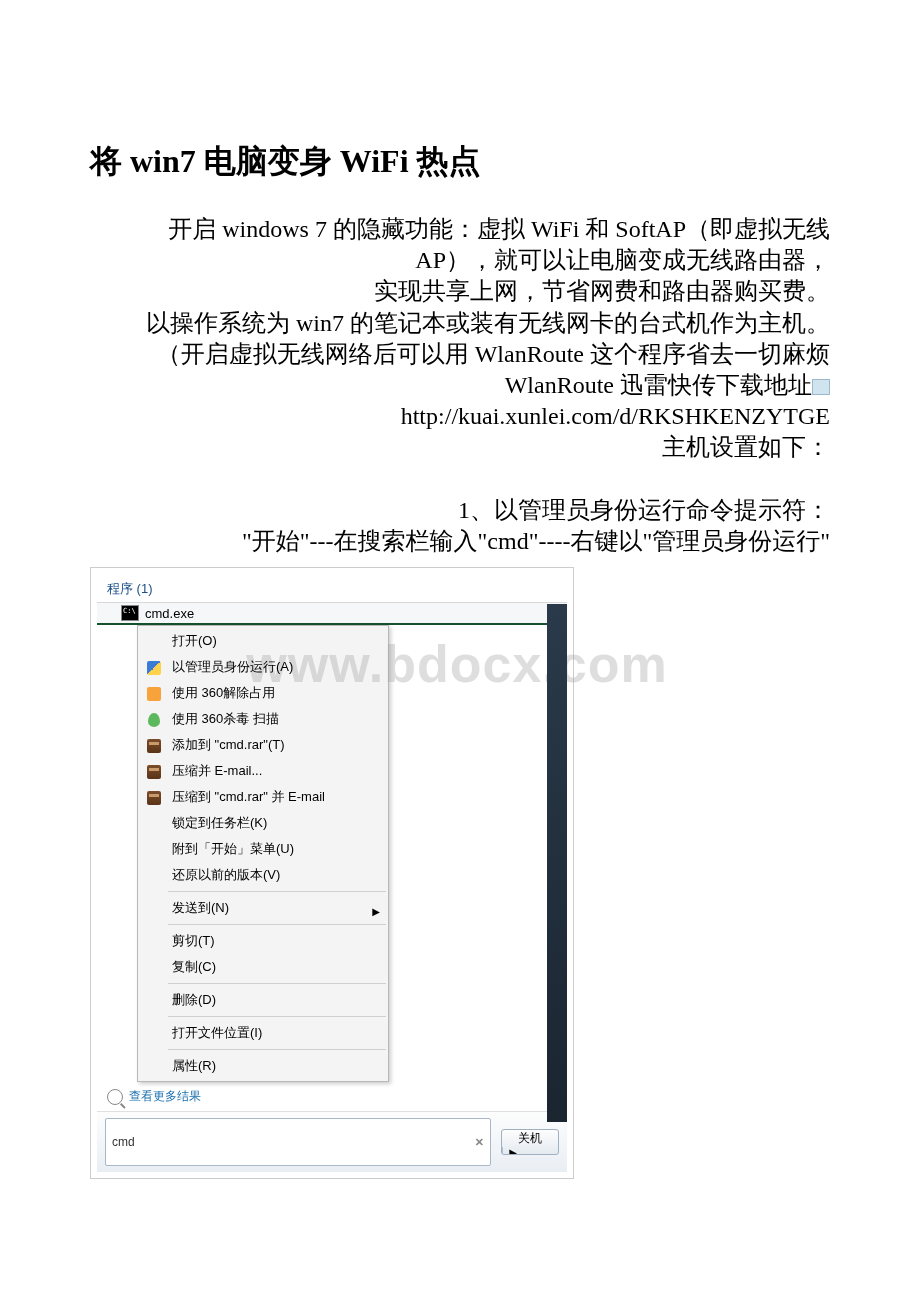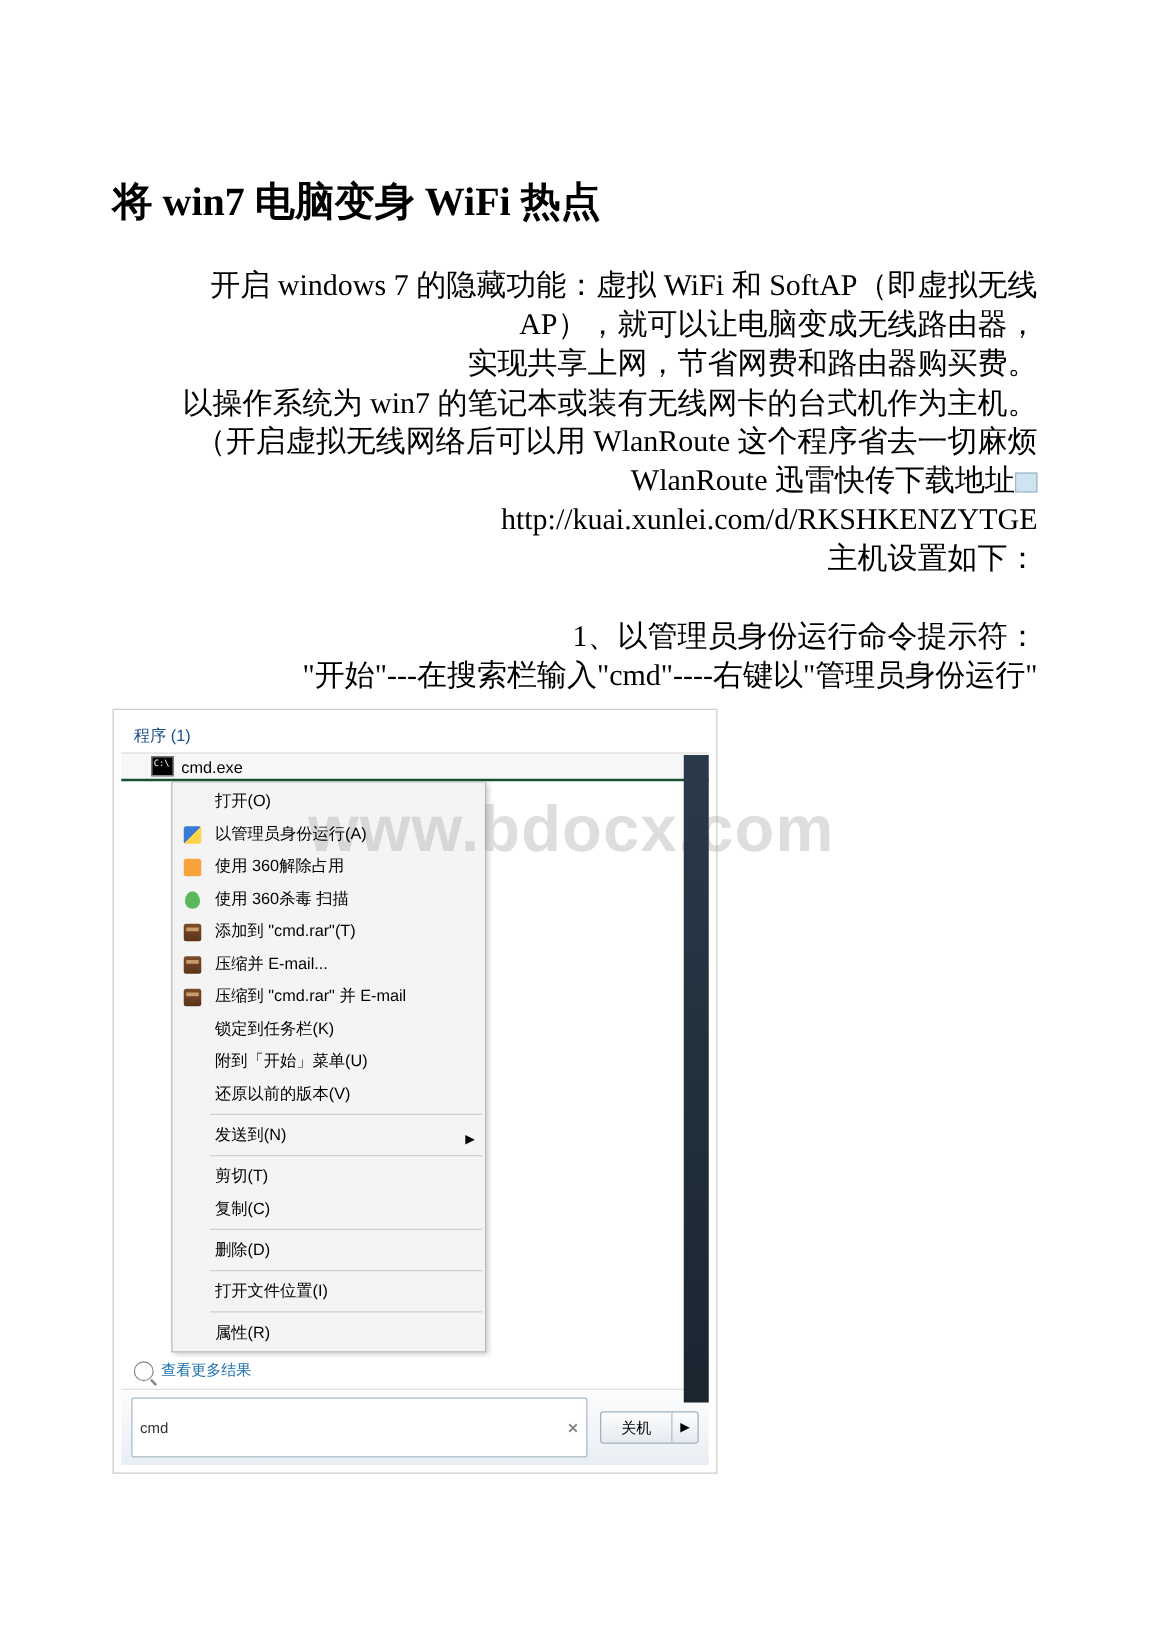--- a/index.html
+++ b/index.html
@@ -203,20 +203,21 @@
   font-weight: bold;
 }
 .shutdown-btn {
   display: flex;
   align-items: stretch;
   border: 1px solid #9fb0c0;
   border-radius: 3px;
   background: linear-gradient(#fdfdfd, #e4eaf0);
   height: 24px;
   overflow: hidden;
+  flex-direction: column;
 }
 .shutdown-btn .main {
   padding: 0 16px;
   font-size: 12px;
   display: flex;
   align-items: center;
 }
 .shutdown-btn .drop {
   border-left: 1px solid #b0c0d0;
   width: 20px;

